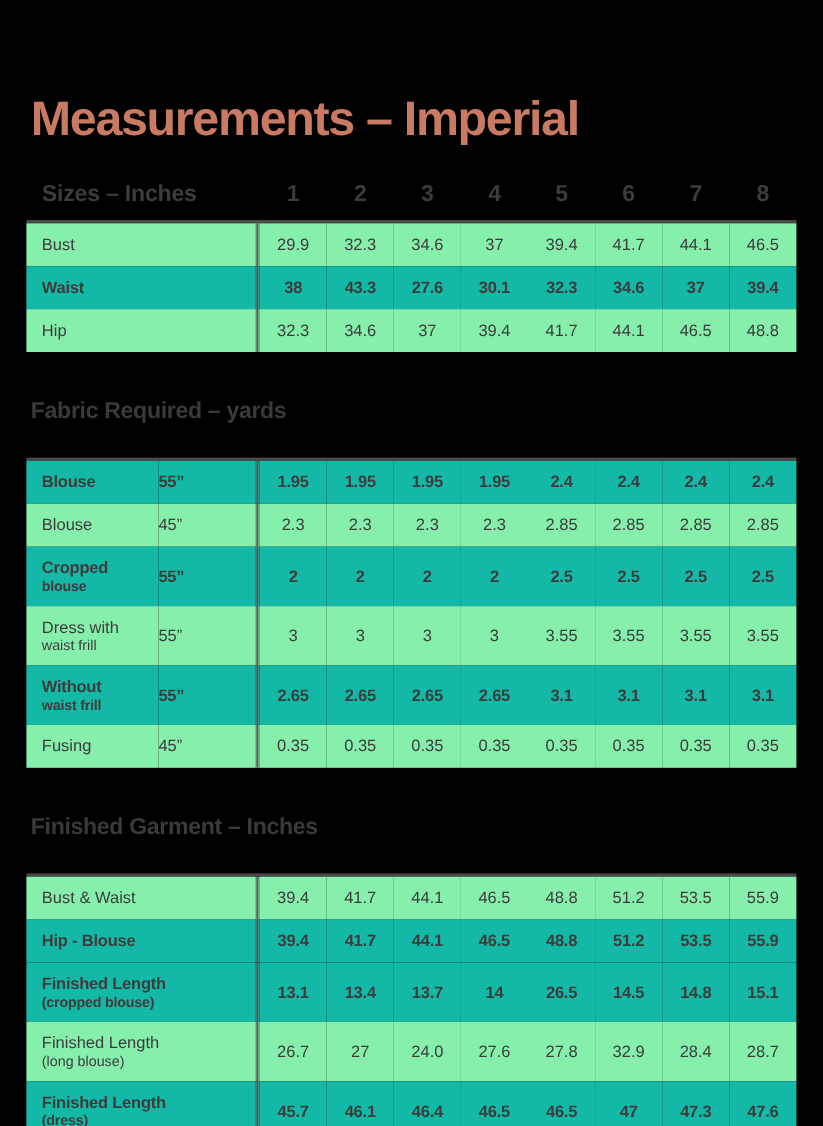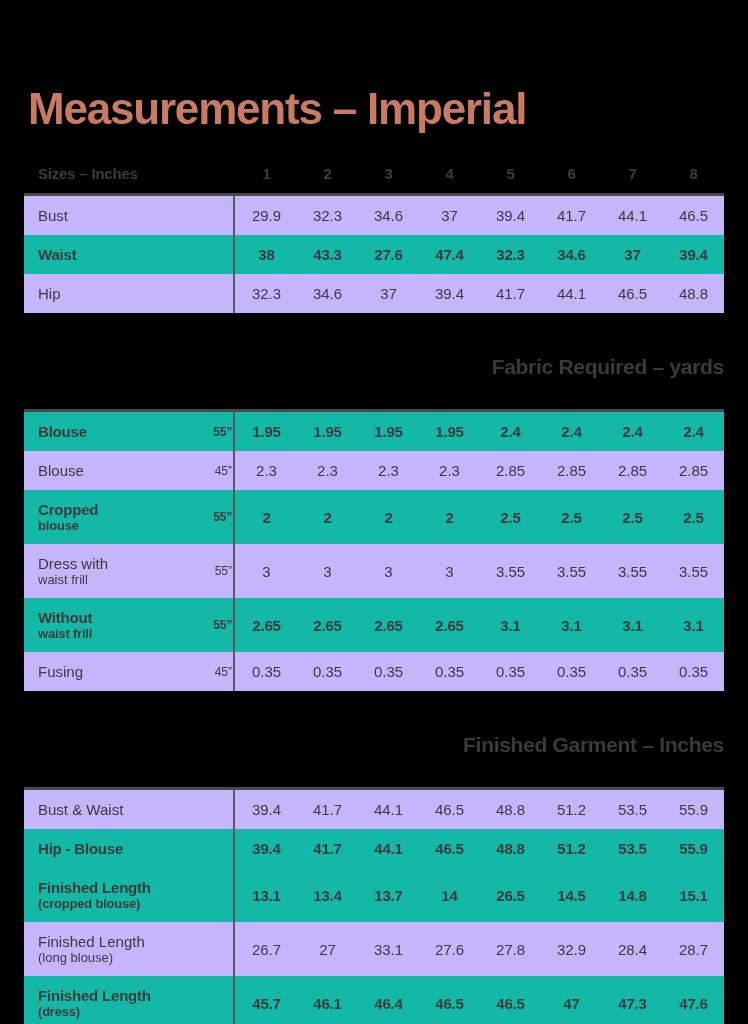--- a/index.html
+++ b/index.html
@@ -26,58 +26,57 @@
     line-height: 1.05;
     white-space: nowrap;
   }
   .section-heading {
     color: #3a3a3a;
     font-size: 21px;
     font-weight: bold;
     letter-spacing: -0.3px;
     padding-left: 4px;
     white-space: nowrap;
-    text-align: right;
   }
   table {
     width: 100%;
     border-collapse: collapse;
     table-layout: fixed;
   }
   .rule {
     height: 3px;
     background: #4a4a4a;
     width: 100%;
   }
-  tr.light { background: #c4b5fd; }
+  tr.light { background: #86efac; }
   tr.dark  { background: #14b8a6; }
   tr.header { background: #000000; }
   td, th {
     font-weight: normal;
     text-align: center;
     font-size: 15px;
     padding: 11px 0;
     vertical-align: middle;
   }
   td.label, th.label {
     text-align: left;
     padding-left: 14px;
     font-size: 15px;
   }
   td.width-col, th.width-col {
-    text-align: right;
-    font-size: 12px;
+    text-align: left;
+    font-size: 15px;
   }
   tr.light td { color: #3c3c3c; }
   tr.dark td, tr.header th {
     color: #3c3c3c;
     font-weight: bold;
     letter-spacing: -0.2px;
   }
-  tr.header th { font-size: 15px; }
+  tr.header th { font-size: 21px; }
   td.sep, th.sep {
     width: 3px;
     padding: 0;
     background: transparent;
     position: relative;
   }
   td.sep::after, th.sep::after {
     content: "";
     position: absolute;
     left: 50%;
@@ -149,21 +148,21 @@
           <td>41.7</td>
           <td>44.1</td>
           <td>46.5</td>
         </tr>
         <tr class="dark">
           <td class="label">Waist</td>
           <td class="sep"></td>
           <td>38</td>
           <td>43.3</td>
           <td>27.6</td>
-          <td>47.4</td>
+          <td>30.1</td>
           <td>32.3</td>
           <td>34.6</td>
           <td>37</td>
           <td>39.4</td>
         </tr>
         <tr class="light">
           <td class="label">Hip</td>
           <td class="sep"></td>
           <td>32.3</td>
           <td>34.6</td>
@@ -341,21 +340,21 @@
           <td>26.5</td>
           <td>14.5</td>
           <td>14.8</td>
           <td>15.1</td>
         </tr>
         <tr class="light">
           <td class="label">Finished Length<span class="sub">(long blouse)</span></td>
           <td class="sep"></td>
           <td>26.7</td>
           <td>27</td>
-          <td>33.1</td>
+          <td>24.0</td>
           <td>27.6</td>
           <td>27.8</td>
           <td>32.9</td>
           <td>28.4</td>
           <td>28.7</td>
         </tr>
         <tr class="dark">
           <td class="label">Finished Length<span class="sub">(dress)</span></td>
           <td class="sep"></td>
           <td>45.7</td>

